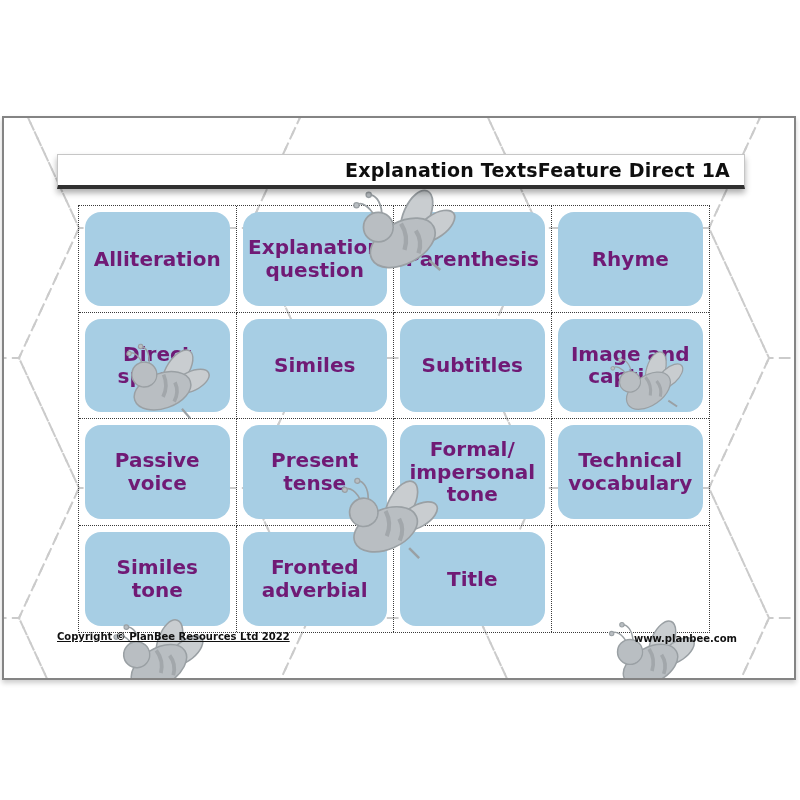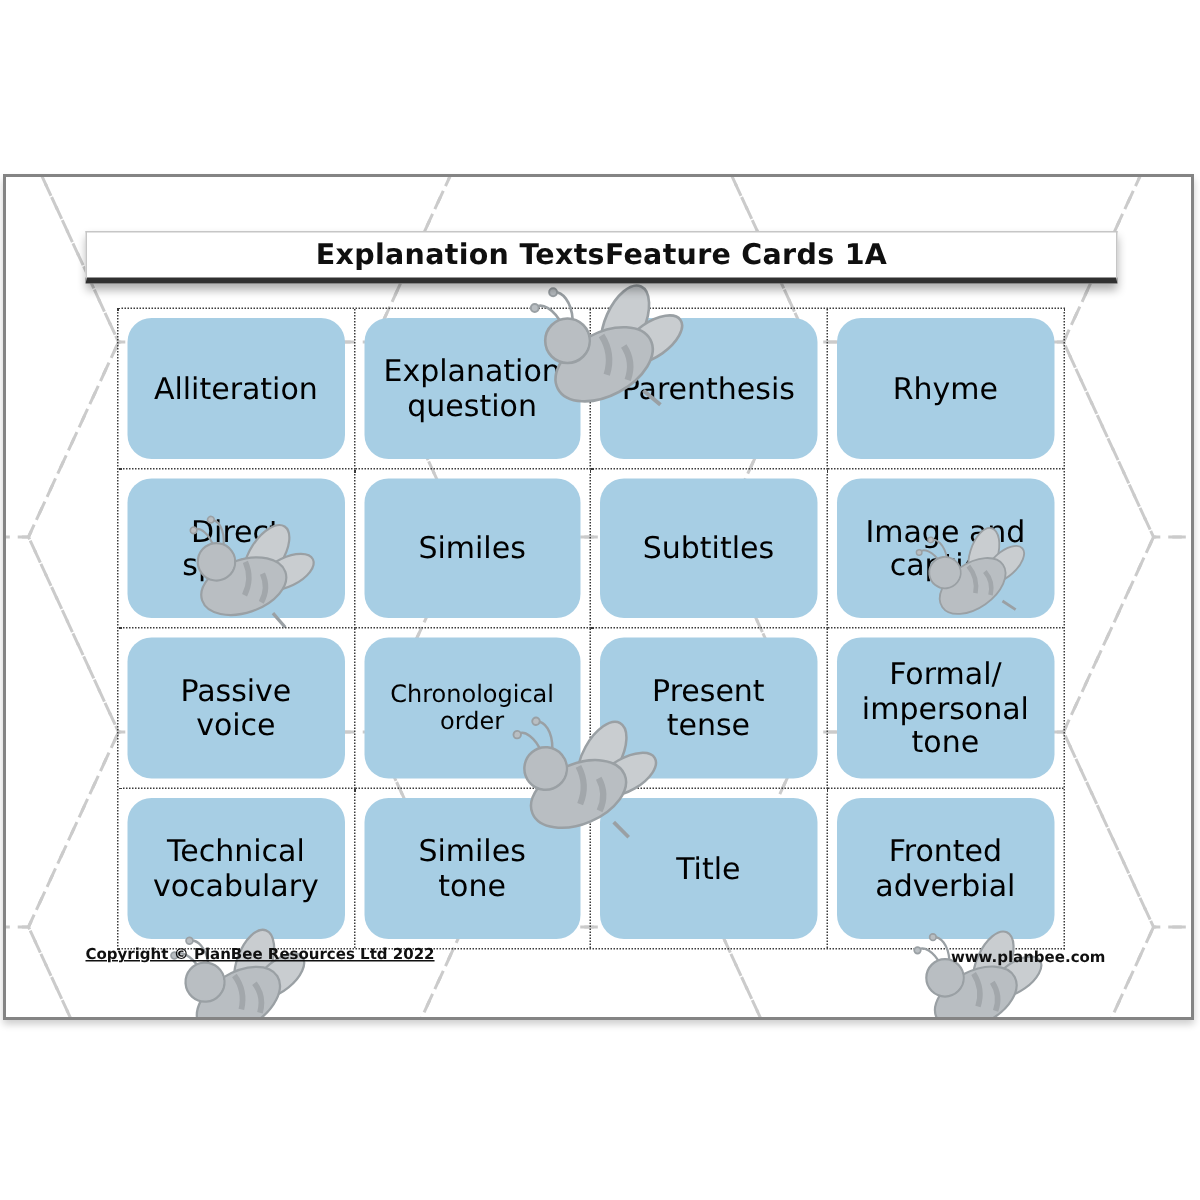--- a/index.html
+++ b/index.html
@@ -11,41 +11,41 @@
     position:absolute;left:2px;top:116px;width:790px;height:560px;
     background:#ffffff;border:2px solid #848484;overflow:hidden;
     box-shadow:0 3px 5px rgba(0,0,0,0.20);
   }
   .hexes{position:absolute;left:0;top:0;z-index:0;}
   .hexes polygon{fill:none;stroke:#cbcbcb;stroke-width:2;stroke-dasharray:9 8;}
   .header{
     position:absolute;left:53px;top:36px;width:688px;height:35px;z-index:5;
     background:#ffffff;border:1px solid #c6c6c6;border-bottom:4px solid #303030;
     box-shadow:0 4px 6px rgba(0,0,0,0.32);
-    display:flex;justify-content:center;align-items:center;
+    display:flex;justify-content:flex-end;align-items:center;
     padding:0 14px;box-sizing:border-box;
     font-weight:700;font-size:19px;color:#0f0f0f;letter-spacing:0.2px;
   }
   .grid{
     position:absolute;left:74px;top:87px;width:632px;height:428px;z-index:1;
     display:grid;grid-template-columns:repeat(4,1fr);grid-template-rows:repeat(4,1fr);
     border:1px dotted #3a3a3a;box-sizing:border-box;background:transparent;
   }
   .cell{
     border-right:1px dotted #3a3a3a;border-bottom:1px dotted #3a3a3a;
     padding:6px;box-sizing:border-box;
   }
   .cell:nth-child(4n){border-right:none;}
   .cell:nth-child(n+13){border-bottom:none;}
   .card{
     width:100%;height:100%;background:#a7cee4;border-radius:16px;
     display:flex;align-items:center;justify-content:center;text-align:center;
   }
   .card-label{
-    font-weight:400;font-size:20px;line-height:1.12;color:#000000;
+    font-weight:700;font-size:20px;line-height:1.12;color:#701a75;
     white-space:pre-line;padding:0 2px;
   }
   .small .card-label{font-size:16px;}
   .bee{position:absolute;z-index:3;}
   .copyright{
     position:absolute;left:53px;top:513px;z-index:4;
     font-weight:700;font-size:10px;color:#101010;text-decoration:underline;
   }
   .website{
     position:absolute;right:57px;top:515px;z-index:4;
@@ -87,21 +87,21 @@
       <polygon points="475,-20 535,-150 705,-150 765,-20 705,110 535,110"></polygon>
       <polygon points="475,240 535,110 705,110 765,240 705,370 535,370"></polygon>
       <polygon points="475,500 535,370 705,370 765,500 705,630 535,630"></polygon>
       <polygon points="705,110 765,-20 935,-20 995,110 935,240 765,240"></polygon>
       <polygon points="705,370 765,240 935,240 995,370 935,500 765,500"></polygon>
       <polygon points="705,630 765,500 935,500 995,630 935,760 765,760"></polygon>
     </svg>
 
   <div class="header">
     <span>Explanation Texts</span>
-    <span>Feature Cards 1A</span>
+    <span>Feature Direct 1A</span>
   </div>
 
   <div class="grid">
     <div class="cell">
         <div class="card">
           <span class="card-label">Alliteration</span>
         </div>
       </div>
     <div class="cell">
         <div class="card">
@@ -138,26 +138,20 @@
     <div class="cell">
         <div class="card">
           <span class="card-label">Image and
 caption</span>
         </div>
       </div>
     <div class="cell">
         <div class="card">
           <span class="card-label">Passive
 voice</span>
-        </div>
-      </div>
-    <div class="cell small">
-        <div class="card">
-          <span class="card-label">Chronological
-order</span>
         </div>
       </div>
     <div class="cell">
         <div class="card">
           <span class="card-label">Present
 tense</span>
         </div>
       </div>
     <div class="cell">
         <div class="card">
@@ -173,27 +167,27 @@
         </div>
       </div>
     <div class="cell">
         <div class="card">
           <span class="card-label">Similes
 tone</span>
         </div>
       </div>
     <div class="cell">
         <div class="card">
-          <span class="card-label">Title</span>
-        </div>
-      </div>
-    <div class="cell">
-        <div class="card">
           <span class="card-label">Fronted
 adverbial</span>
+        </div>
+      </div>
+    <div class="cell">
+        <div class="card">
+          <span class="card-label">Title</span>
         </div>
       </div>
   </div>
 
   <svg class="bee" style="left:348px;top:69px;width:105px;height:96px">
       <use href="#bee"></use>
     </svg>
   <svg class="bee" style="left:117px;top:226px;width:88px;height:81px;transform:rotate(9deg)">
       <use href="#bee"></use>
     </svg>

